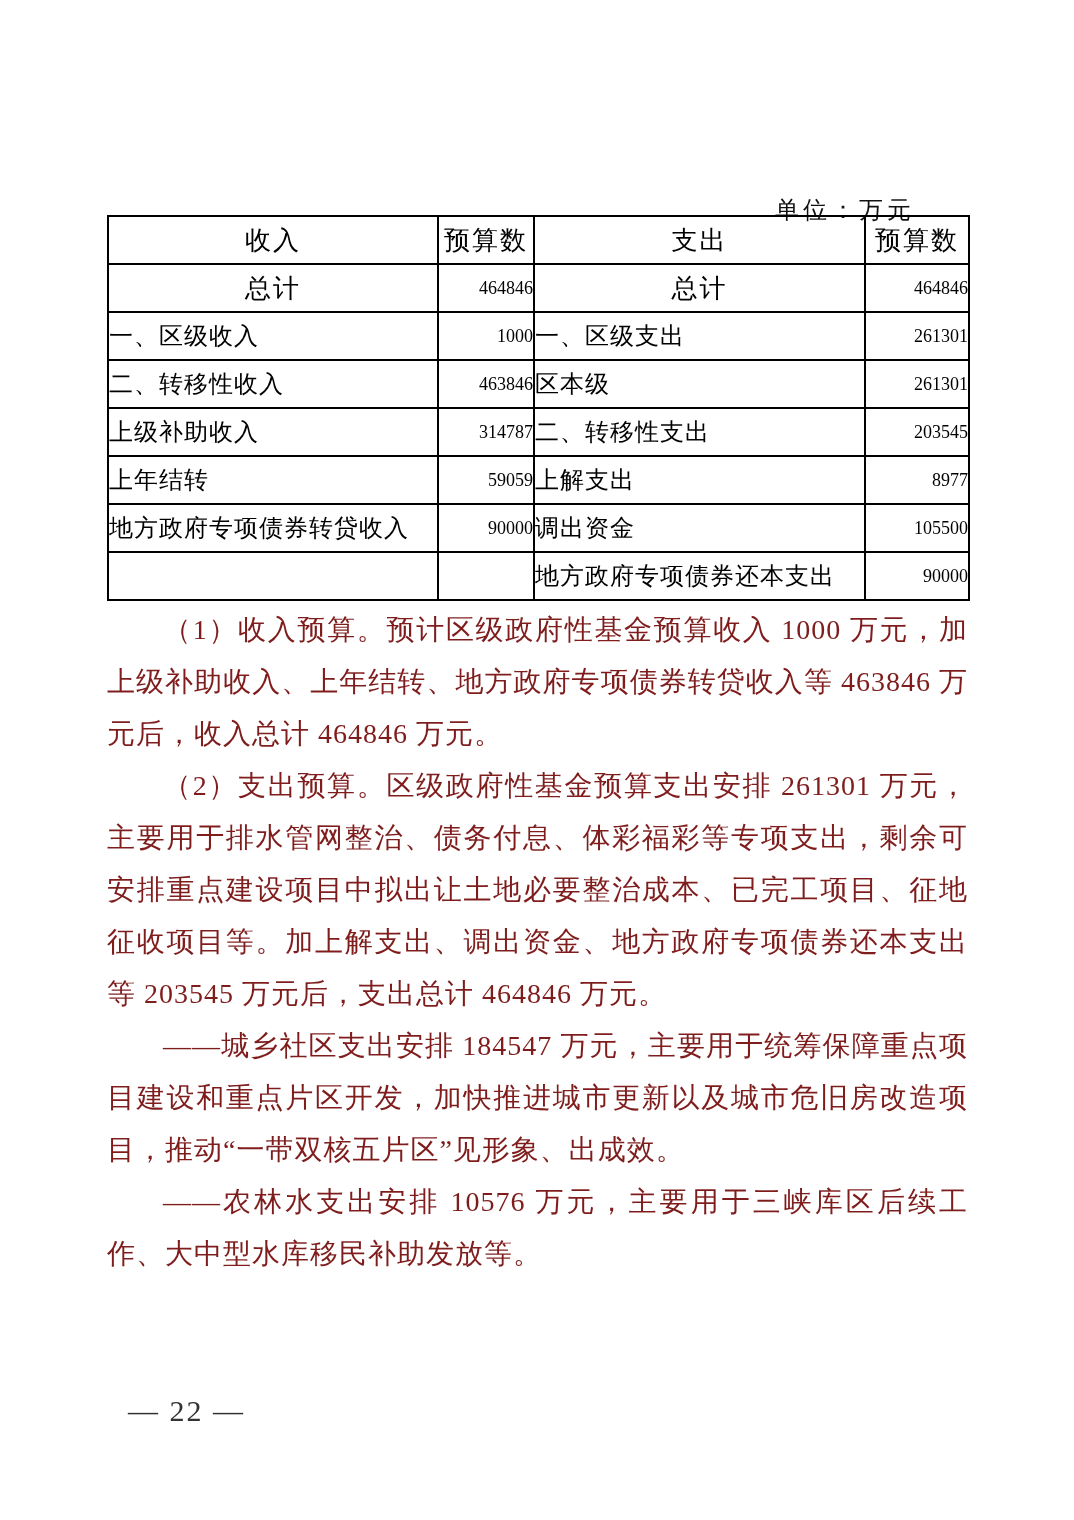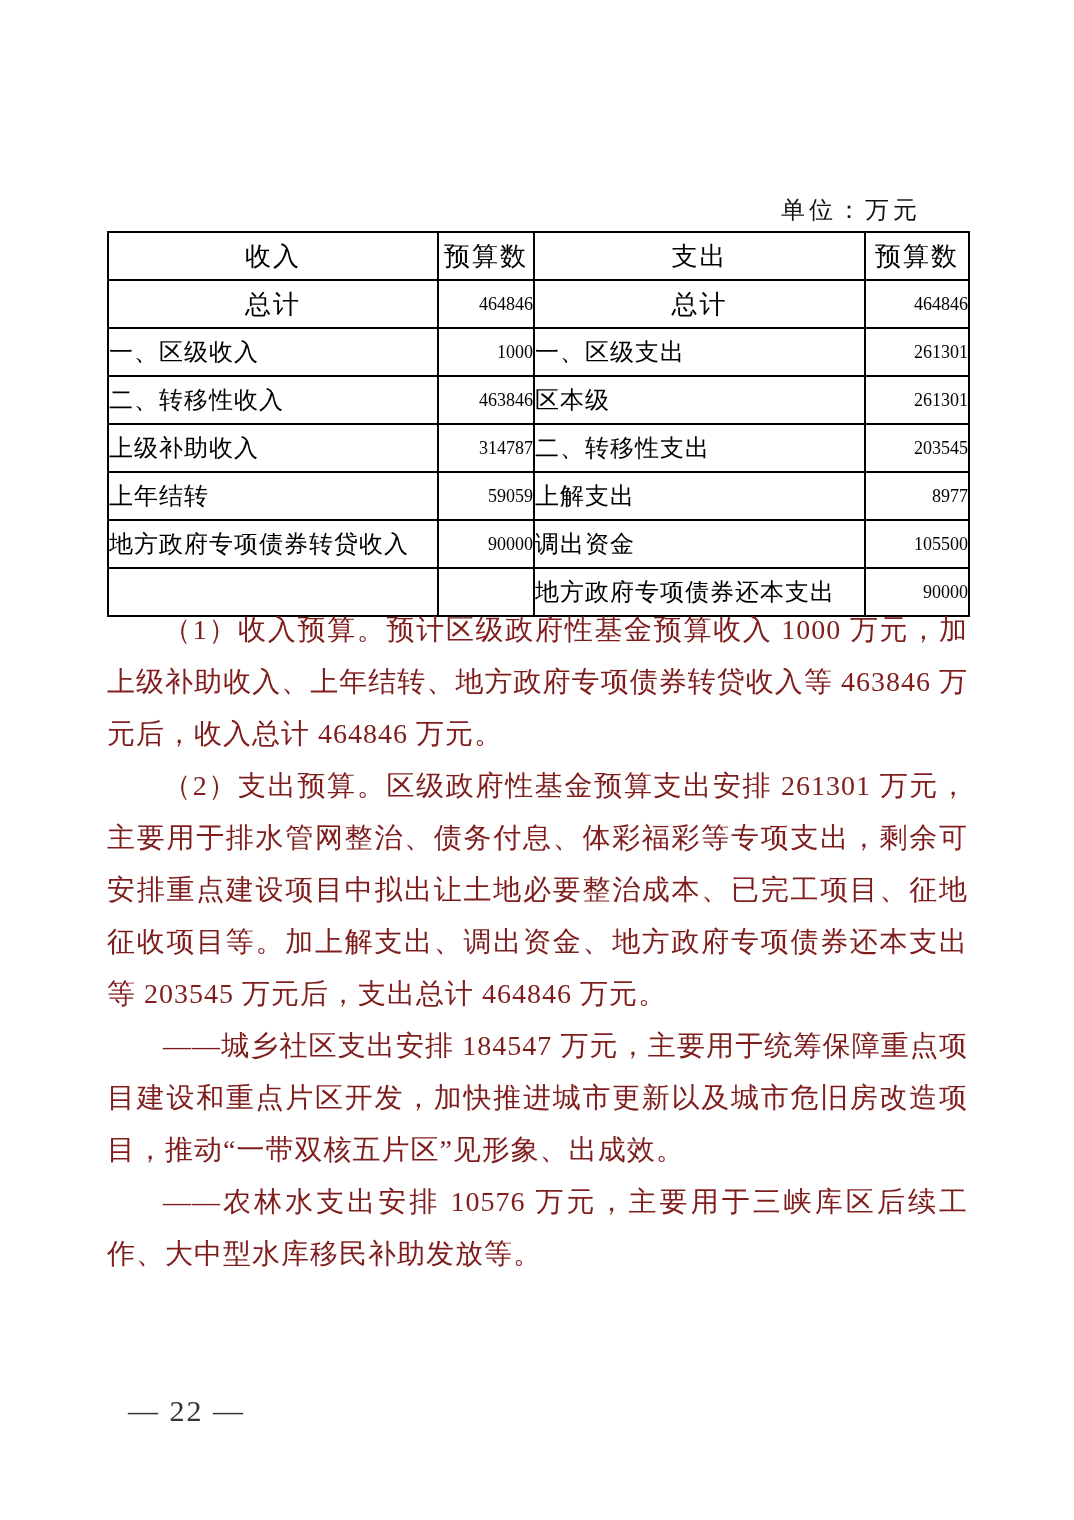--- a/index.html
+++ b/index.html
@@ -12,30 +12,30 @@
     width: 1074px;
     height: 1520px;
     background: #ffffff;
     color: #000000;
     font-family: "Liberation Serif", "DejaVu Serif", serif;
     overflow: hidden;
   }
   .unit-label {
     position: absolute;
     top: 194px;
-    left: 96px;
+    left: 90px;
     width: 825px;
     text-align: right;
     font-size: 24px;
     letter-spacing: 4px;
     color: #111111;
   }
   table.budget-table {
     position: absolute;
-    top: 231px;
+    top: 215px;
     left: 107px;
     width: 861px;
     border-collapse: collapse;
     table-layout: fixed;
     padding-left: 32px;
   }
   table.budget-table td, table.budget-table th {
     border: 2px solid #000000;
     height: 46px;
     padding: 0;

